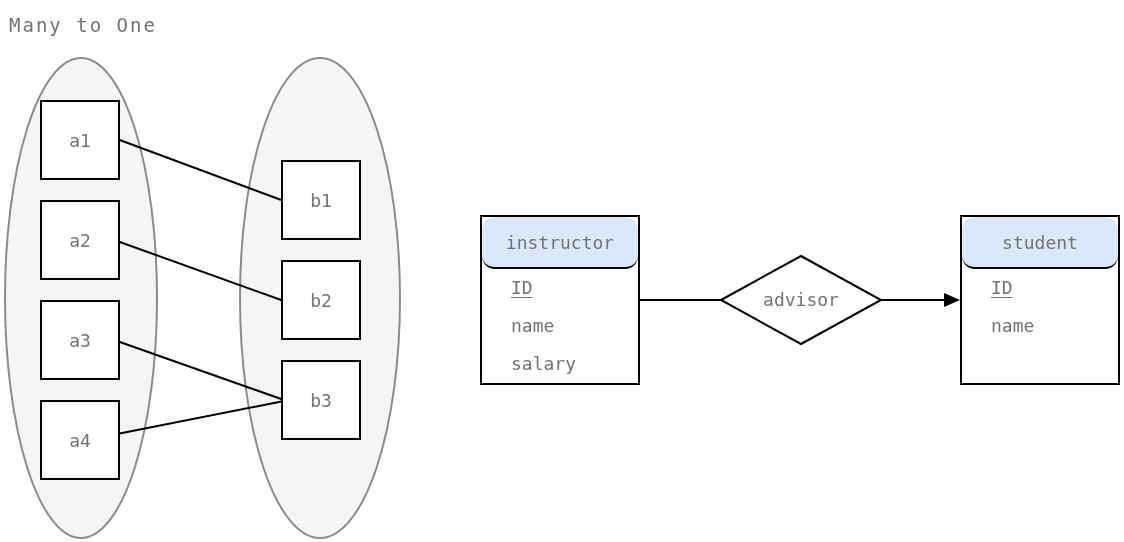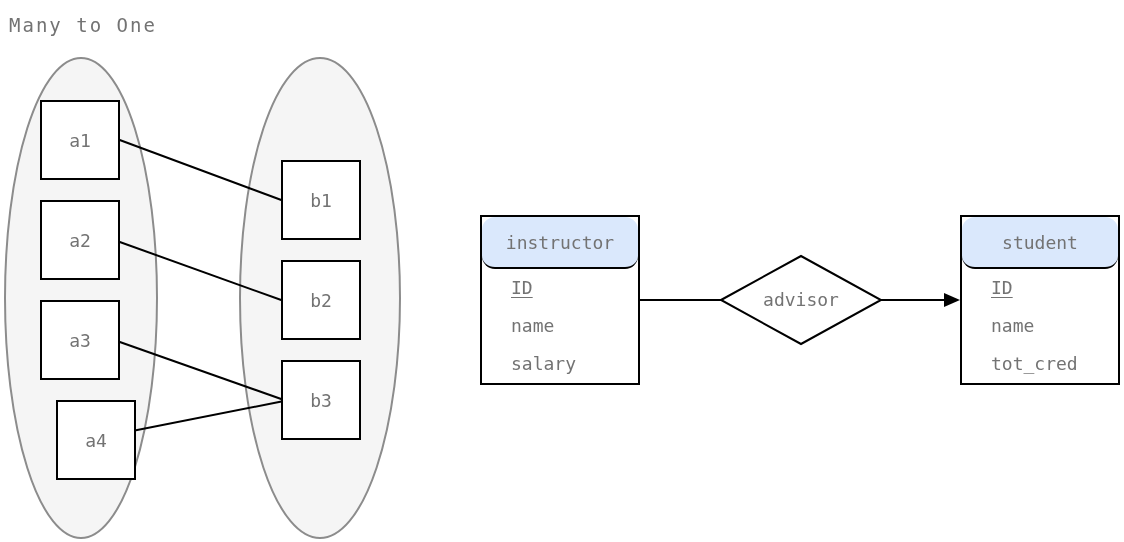--- a/index.html
+++ b/index.html
@@ -97,35 +97,34 @@
     <line class="map-line" x1="117" y1="434" x2="284" y2="401"></line>
 
     <line class="rel-line" x1="640" y1="300" x2="946" y2="300"></line>
     <polygon class="arrowhead" points="960,300 944,293 944,307"></polygon>
     <polygon class="diamond" points="721,300 801,256 881,300 801,344"></polygon>
   </svg>
 
   <div class="set-box" style="left:40px;top:100px">a1</div>
   <div class="set-box" style="left:40px;top:200px">a2</div>
   <div class="set-box" style="left:40px;top:300px">a3</div>
-  <div class="set-box" style="left:56px;top:400px">a4</div>
+  <div class="set-box" style="left:40px;top:400px">a4</div>
 
   <div class="set-box" style="left:281px;top:160px">b1</div>
   <div class="set-box" style="left:281px;top:260px">b2</div>
   <div class="set-box" style="left:281px;top:360px">b3</div>
 
   <div class="entity" style="left:480px;top:215px">
     <div class="entity-header">instructor</div>
     <div class="entity-row pk">ID</div>
     <div class="entity-row">name</div>
     <div class="entity-row">salary</div>
   </div>
 
   <div class="diamond-label">advisor</div>
 
   <div class="entity" style="left:960px;top:215px">
     <div class="entity-header">student</div>
     <div class="entity-row pk">ID</div>
     <div class="entity-row">name</div>
-    <div class="entity-row">tot_cred</div>
   </div>
 
 </div>
 
 </body></html>

